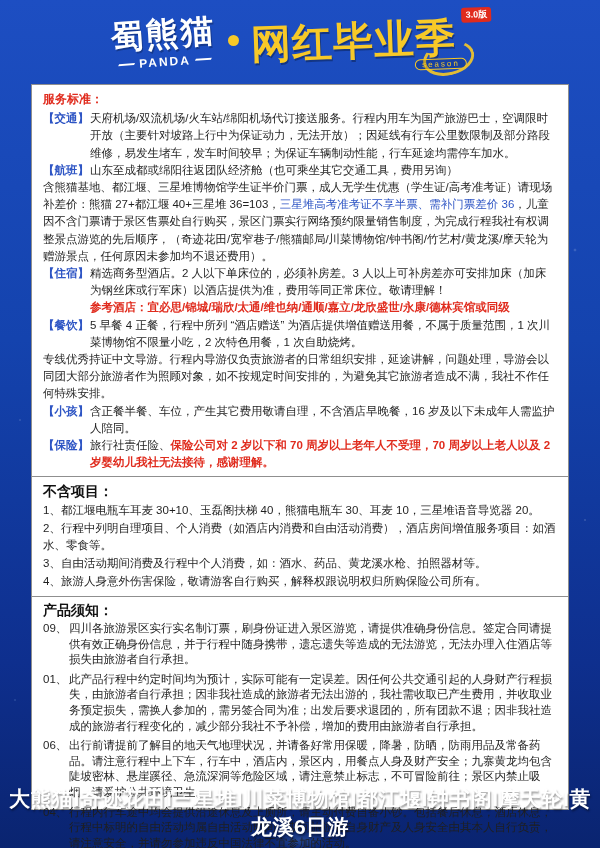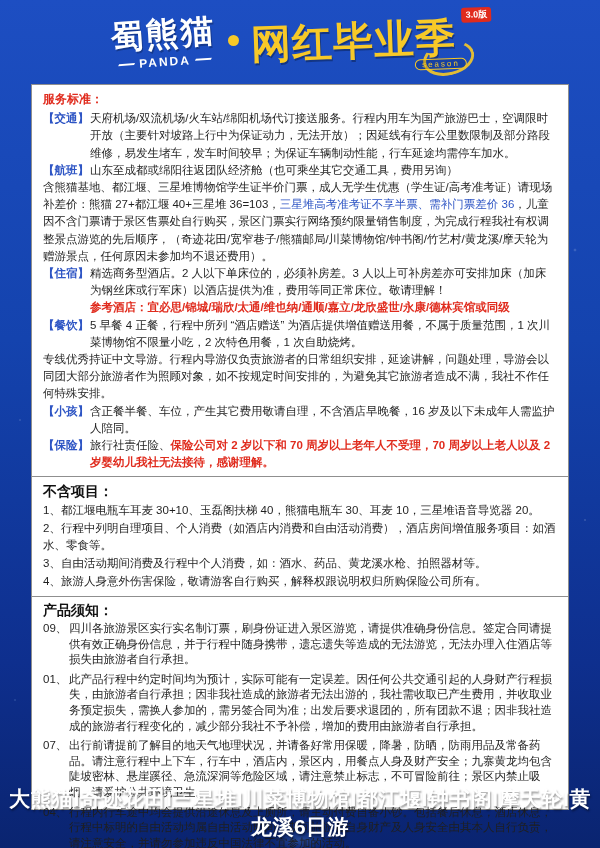--- a/index.html
+++ b/index.html
@@ -153,21 +153,21 @@
       <div>
           <div class="note-row">
             <span class="note-num">09、</span>
             <span class="note-text">四川各旅游景区实行实名制订票，刷身份证进入景区游览，请提供准确身份信息。签定合同请提供有效正确身份信息，并于行程中随身携带，遗忘遗失等造成的无法游览，无法办理入住酒店等损失由旅游者自行承担。</span>
           </div>
           <div class="note-row">
             <span class="note-num">01、</span>
             <span class="note-text">此产品行程中约定时间均为预计，实际可能有一定误差。因任何公共交通引起的人身财产行程损失，由旅游者自行承担；因非我社造成的旅游者无法出游的，我社需收取已产生费用，并收取业务预定损失，需换人参加的，需另签合同为准；出发后要求退团的，所有团款不退；因非我社造成的旅游者行程变化的，减少部分我社不予补偿，增加的费用由旅游者自行承担。</span>
           </div>
           <div class="note-row">
-            <span class="note-num">07、</span>
+            <span class="note-num">06、</span>
             <span class="note-text">出行前请提前了解目的地天气地理状况，并请备好常用保暖，降暑，防晒，防雨用品及常备药品。请注意行程中上下车，行车中，酒店内，景区内，用餐点人身及财产安全；九寨黄龙均包含陡坡密林、悬崖蹊径、急流深洞等危险区域，请注意禁止标志，不可冒险前往；景区内禁止吸烟，请爱护公共环境卫生。</span>
           </div>
           <div class="note-row">
             <span class="note-num">04、</span>
             <span class="note-text">行程内行车途中均会提供沿途休息及上厕所，请主动付费自备小钞。包括餐后休息，酒店休息，行程中标明的自由活动均属自由活动时间，期间旅游者自身财产及人身安全由其本人自行负责，请注意安全，并请勿参加违反中国法律不宜参加的活动。</span>
           </div>
         </div>
     </div>
 
   </div>

